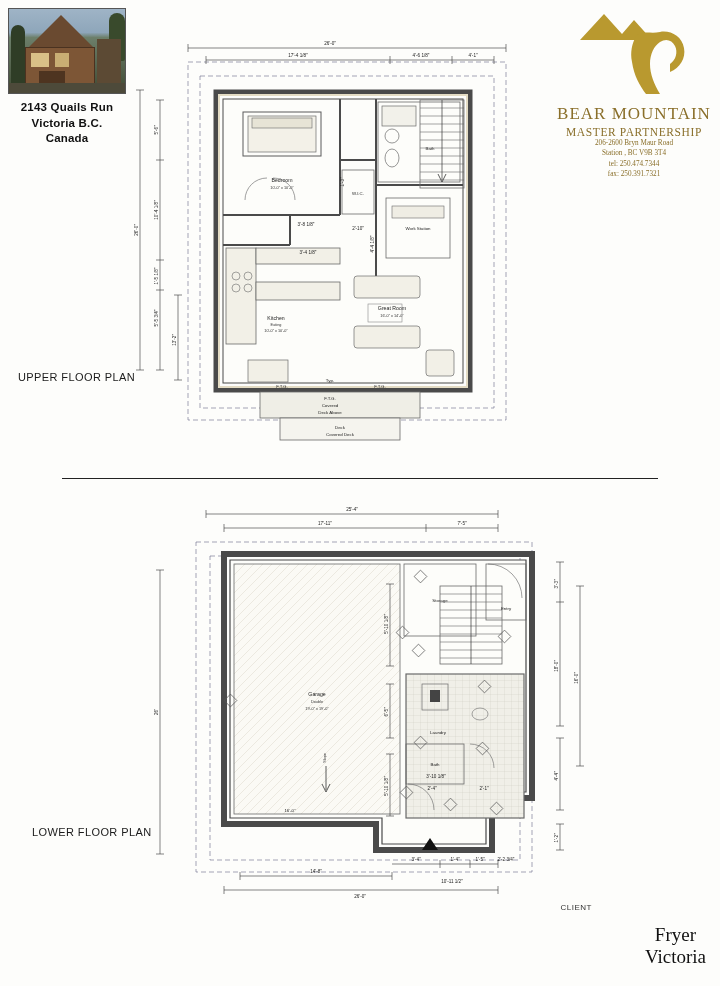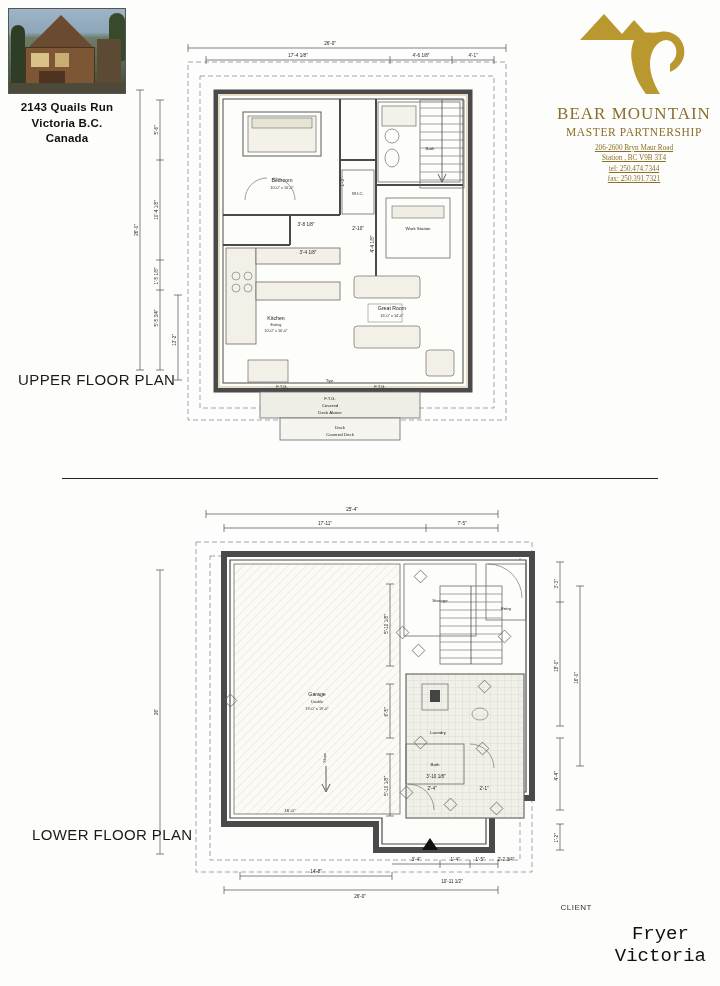--- a/index.html
+++ b/index.html
@@ -51,37 +51,37 @@
   .logo-title {
     font-family:"Liberation Serif", serif;
     font-size:17px; letter-spacing:1px; color:#8a6f2a; margin-top:2px;
   }
   .logo-sub {
     font-family:Liberation Serif, serif;
     font-size:11.5px; letter-spacing:.6px; color:#8a6f2a; margin-top:2px;
   }
   .logo-addr {
     font-family:"Liberation Serif", serif;
-    font-size:7.2px; line-height:1.45; color:#8a6f2a; margin-top:5px;text-decoration:underline;
+    font-size:7.2px; line-height:1.45; color:#8a6f2a; 
   }
 
   
   .plan-label {
-    position:absolute; font-size:15px; letter-spacing:.4px; color:#1b1b1b;
+    position:absolute; font-size:11px; letter-spacing:.4px; color:#1b1b1b;
   }
   #upper-label { left:18px; top:371px; }
   #lower-label { left:32px; top:826px; }
 
   .divider { position:absolute; left:62px; top:478px; width:596px; height:0; border-top:1.5px solid #222; }
 
   
   .client-block { position:absolute; right:14px; bottom:18px; text-align:right; }
   .client-label { position:absolute; right:128px; bottom:74px; font-size:8px; color:#333; letter-spacing:.5px;text-align:center; }
   .client-name {
-    font-family:Liberation Mono, monospace;
+    font-family:Liberation Serif, serif;
     font-size:19px; line-height:1.15; color:#111; text-align:center;
   }
 
   
   .dwg { position:absolute; }
   svg.dwg { overflow:visible; }
 
   .hidden-txt { font-size:4.4px; fill:#222; font-family:"Liberation Sans", sans-serif; }
   .dim-txt   { font-size:4.6px; fill:#222; font-family:"Liberation Sans", sans-serif; }
   .room-txt  { font-size:5.2px; fill:#222; font-family:"Liberation Sans", sans-serif; }

